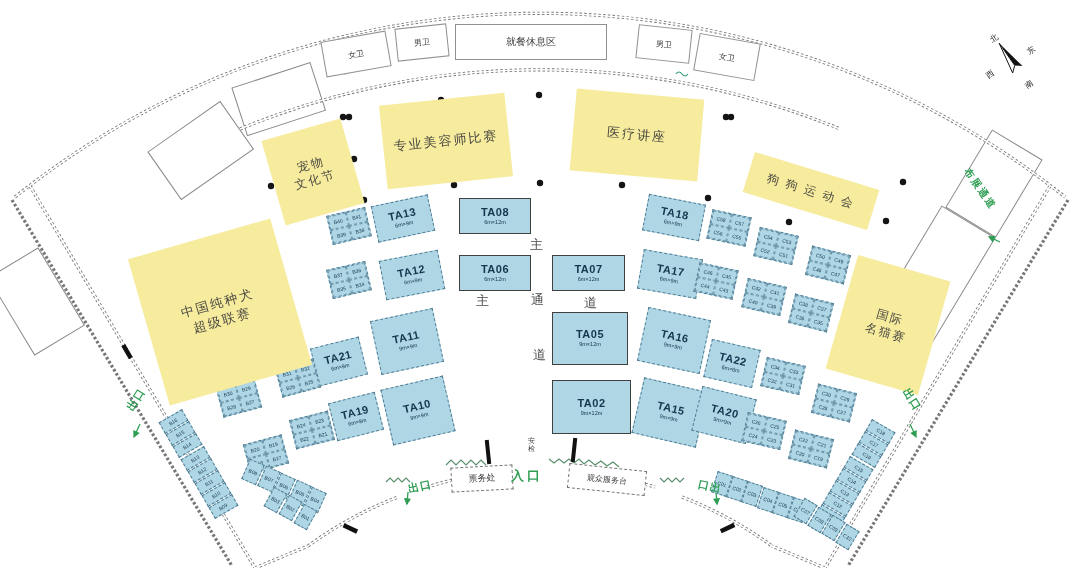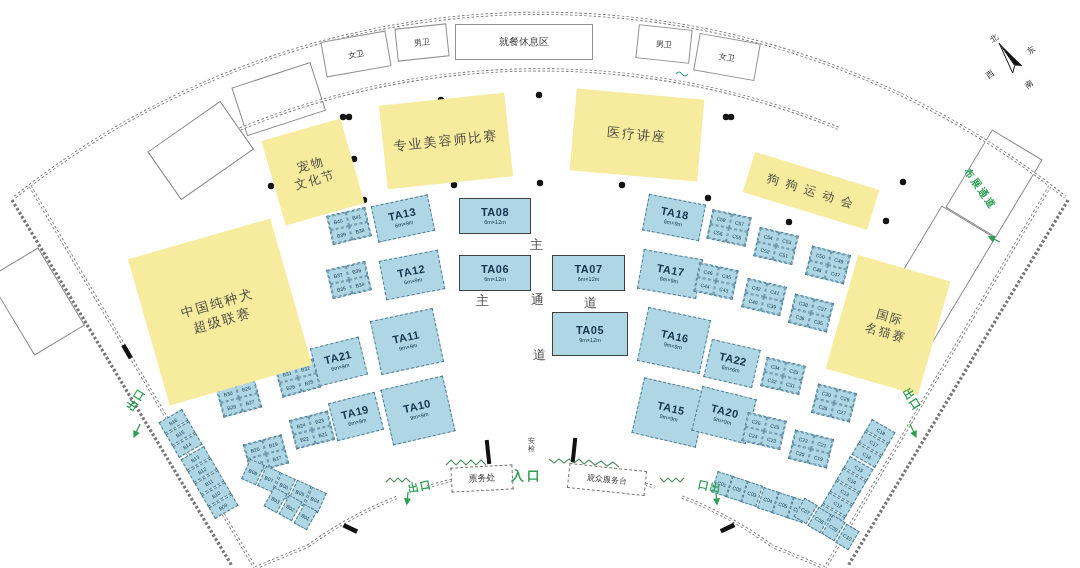--- a/index.html
+++ b/index.html
@@ -158,22 +158,26 @@
         <div class="ta-size">6m×12m</div>
       </div>
       <div class="abs ta" style="left: 459px; top: 255px; width: 72px; height: 36px; transform: rotate(0deg);">
         <div class="ta-id">TA06</div>
         <div class="ta-size">6m×12m</div>
       </div>
       <div class="abs ta" style="left: 552px; top: 255px; width: 73px; height: 36px; transform: rotate(0deg);">
         <div class="ta-id">TA07</div>
         <div class="ta-size">6m×12m</div>
       </div>
-      <div class="abs ta" style="left: 552px; top: 312px; width: 76px; height: 44px; transform: rotate(0deg);">
+      <div class="abs ta" style="left: 552px; top: 312px; width: 76px; height: 53px; transform: rotate(0deg);">
         <div class="ta-id">TA05</div>
+        <div class="ta-size">9m×12m</div>
+      </div>
+      <div class="abs ta" style="left: 552px; top: 380px; width: 79px; height: 54px; transform: rotate(0deg);">
+        <div class="ta-id">TA02</div>
         <div class="ta-size">9m×12m</div>
       </div>
       <div class="abs ta dashed" style="left: 374px; top: 200px; width: 58px; height: 37px; transform: rotate(-12deg);">
         <div class="ta-id">TA13</div>
         <div class="ta-size">6m×9m</div>
       </div>
       <div class="abs ta dashed" style="left: 382px; top: 255px; width: 60px; height: 40px; transform: rotate(-11deg);">
         <div class="ta-id">TA12</div>
         <div class="ta-size">6m×9m</div>
       </div>
@@ -429,21 +433,21 @@
         <div class="line">狗 狗 运 动 会</div>
       </div>
       <div class="abs event" style="left: 146px; top: 236px; width: 148px; height: 152px; transform: rotate(-16deg); font-size: 13px;">
         <div class="line">中国纯种犬</div>
         <div class="line">超级联赛</div>
       </div>
       <div class="abs event" style="left: 840px; top: 266px; width: 96px; height: 118px; transform: rotate(16deg); font-size: 12px;">
         <div class="line">国际</div>
         <div class="line">名猫赛</div>
       </div>
-      <div class="abs room" style="left: 455px; top: 24px; width: 138px; height: 36px; transform: rotate(0deg); font-size: 10px; text-align: right;">
+      <div class="abs room" style="left: 455px; top: 24px; width: 152px; height: 36px; transform: rotate(0deg); font-size: 10px; text-align: right;">
         <div>就餐休息区</div>
       </div>
       <div class="abs room" style="left: 323px; top: 36px; width: 66px; height: 36px; transform: rotate(-10deg); font-size: 8px;">
         <div>女卫</div>
       </div>
       <div class="abs room" style="left: 396px; top: 26px; width: 52px; height: 33px; transform: rotate(-6deg); font-size: 8px;">
         <div>男卫</div>
       </div>
       <div class="abs room" style="left: 637px; top: 27px; width: 54px; height: 34px; transform: rotate(6deg); font-size: 8px;">
         <div>男卫</div>

